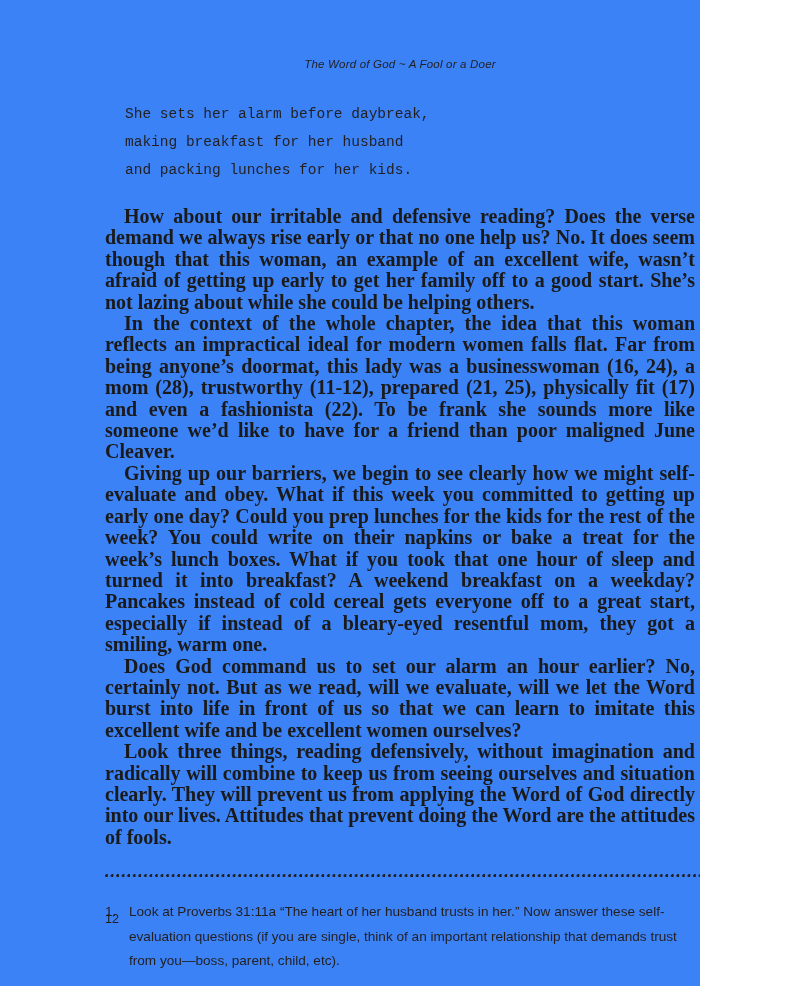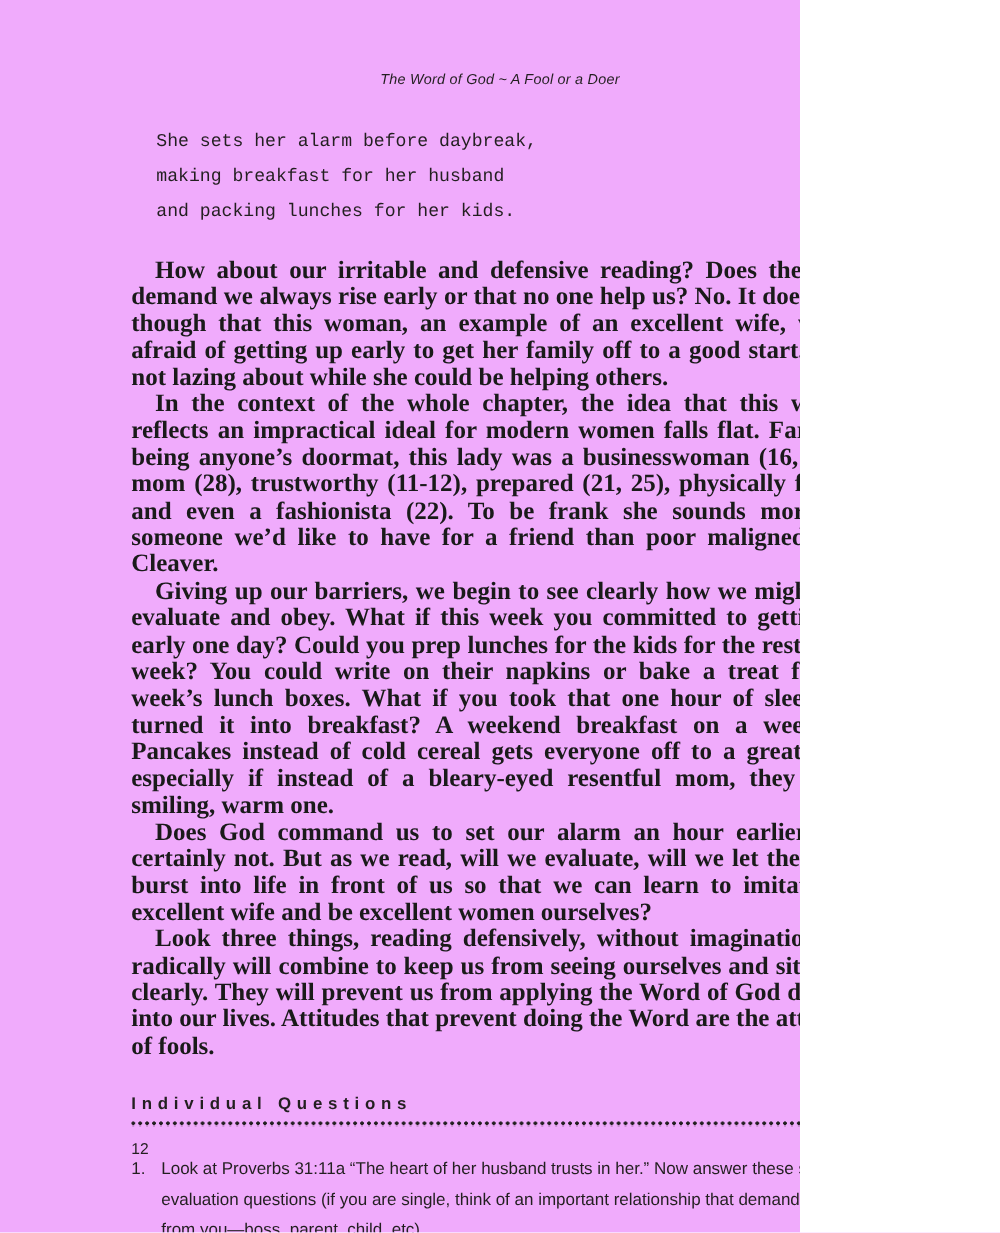--- a/index.html
+++ b/index.html
@@ -3,23 +3,23 @@
 <meta charset="utf-8">
 <style>
   html, body {
     margin: 0;
     padding: 0;
     background: #ffffff;
   }
 
   .page {
     position: relative;
-    width: 640px;
+    width: 700px;
     height: 986px;
-    background: #f0abfc;
+    background: #3b82f6;
     overflow: hidden;
     box-sizing: border-box;
   }
 
   
   .running-head {
     position: absolute;
     top: 58px;
     left: 105px;
     width: 590px;
@@ -178,21 +178,20 @@
 
     <div class="body-text">
       <p class="body-para">How about our irritable and defensive reading? Does the verse demand we always rise early or that no one help us? No. It does seem though that this woman, an example of an excellent wife, wasn’t afraid of getting up early to get her family off to a good start. She’s not lazing about while she could be helping others.</p>
       <p class="body-para">In the context of the whole chapter, the idea that this woman reflects an impractical ideal for modern women falls flat. Far from being anyone’s doormat, this lady was a businesswoman (16, 24), a mom (28), trustworthy (11-12), prepared (21, 25), physically fit (17) and even a fashionista (22). To be frank she sounds more like someone we’d like to have for a friend than poor maligned June Cleaver.</p>
       <p class="body-para">Giving up our barriers, we begin to see clearly how we might self-evaluate and obey. What if this week you committed to getting up early one day? Could you prep lunches for the kids for the rest of the week? You could write on their napkins or bake a treat for the week’s lunch boxes. What if you took that one hour of sleep and turned it into breakfast? A weekend breakfast on a weekday? Pancakes instead of cold cereal gets everyone off to a great start, especially if instead of a bleary-eyed resentful mom, they got a smiling, warm one.</p>
       <p class="body-para">Does God command us to set our alarm an hour earlier? No, certainly not. But as we read, will we evaluate, will we let the Word burst into life in front of us so that we can learn to imitate this excellent wife and be excellent women ourselves?</p>
       <p class="body-para">Look three things, reading defensively, without imagination and radically will combine to keep us from seeing ourselves and situation clearly. They will prevent us from applying the Word of God directly into our lives. Attitudes that prevent doing the Word are the attitudes of fools.</p>
     </div>
 
     <div class="section-heading-wrap">
-      <h2 class="section-heading">Individual Questions</h2>
       <div class="dotted-rule"></div>
     </div>
 
     <ol class="question-list">
       <li class="question-item">
         <span class="question-number">1.</span>
         <span class="question-text">Look at Proverbs 31:11a “The heart of her husband trusts in her.” Now answer these self-evaluation questions (if you are single, think of an important relationship that demands trust from you—boss, parent, child, etc).</span>
 
         <div class="subquestion">A. What could you do to be more trustworthy to your earlier?</div>
 

